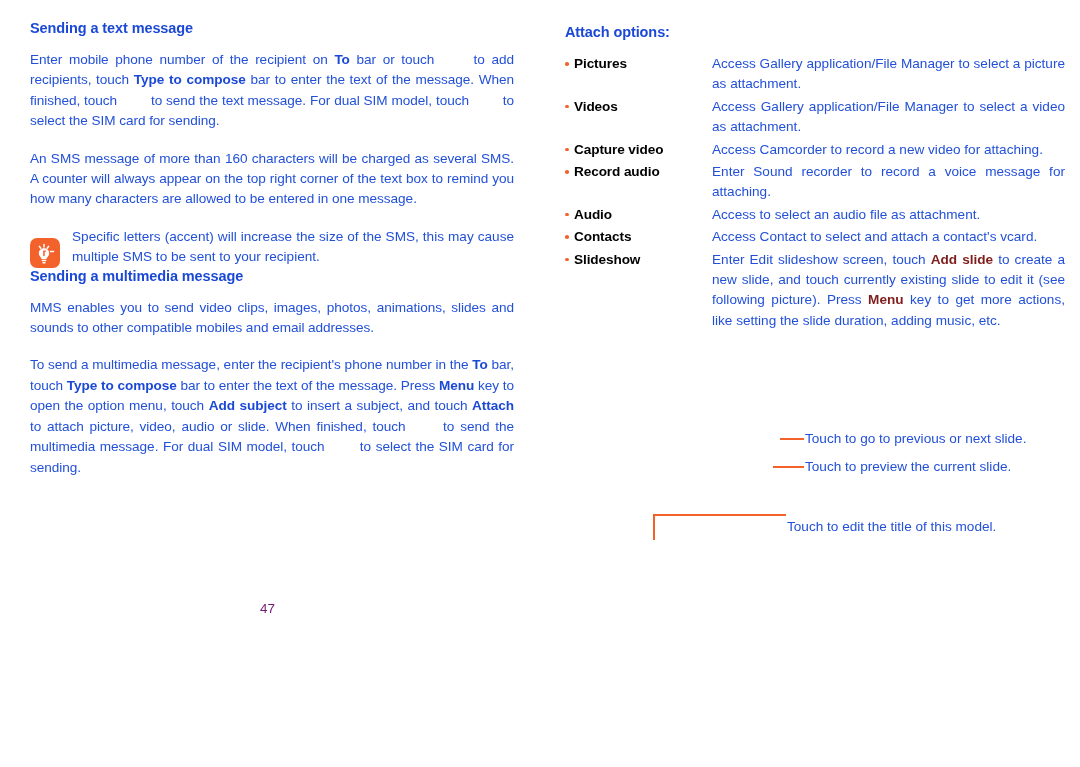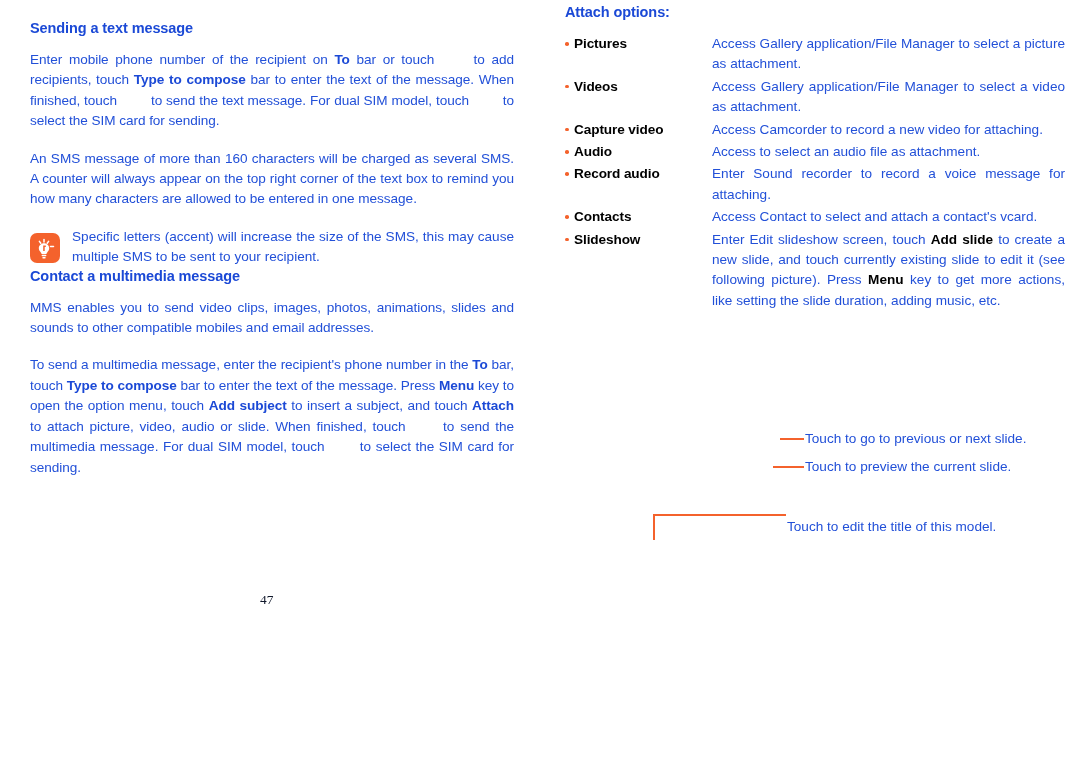--- a/index.html
+++ b/index.html
@@ -25,21 +25,21 @@
 
   .col-inner-left {
     position: absolute;
     left: 30px;
     top: 20px;
     width: 484px;
   }
   .col-inner-right {
     position: absolute;
     left: 25px;
-    top: 4px;
+    top: 24px;
     width: 500px;
   }
 
   h2.section-title {
     font-size: 14.5px;
     font-weight: bold;
     color: #1b49d6;
     margin: 0 0 14px 0;
     letter-spacing: -0.1px;
   }
@@ -57,21 +57,21 @@
   p.body-text b { font-weight: bold; color: #1b49d6; }
 
   .gap-icon {
     display: inline-block;
     width: 26px;
   }
 
   
   .tip-note {
     display: flex;
-    align-items: center;
+    align-items: flex-end;
     margin: 14px 0 0 0;
   }
   .tip-icon {
     flex: 0 0 auto;
     width: 30px;
     height: 30px;
     border-radius: 7px;
     background: #f4622c;
     margin: 2px 12px 0 0;
     position: relative;
@@ -117,21 +117,21 @@
     letter-spacing: -0.1px;
   }
   .desc {
     flex: 1 1 auto;
     font-size: 13.6px;
     line-height: 20.4px;
     color: #2250d8;
     text-align: justify;
     text-justify: inter-word;
   }
-  .desc b { font-weight: bold; color: #000000; }
+  .desc b { font-weight: bold; color: #7f1d1d; }
   .desc.nojust { text-align: left; }
 
   
   .callouts {
     position: absolute;
     left: 540px;
     top: 425px;
     width: 540px;
     height: 130px;
   }
@@ -179,24 +179,23 @@
     left: 0;
     top: 0;
     width: 2px;
     height: 26px;
     background: #f4622c;
   }
 
   
   .page-number {
     position: absolute;
-    bottom: 20px;
+    bottom: 12px;
     font-size: 13.4px;
-    color: #0f172a;
-    font-family: Liberation Serif, serif;
+    color: #701a75;
   }
   #page-number-left  { left: 260px; }
 </style>
 </head>
 <body>
 
 <div class="page" id="page-left">
   <div class="col-inner-left">
 
     <h2 class="section-title">Sending a text message</h2>
@@ -216,21 +215,21 @@
           </g>
           <path d="M14 10.2c-3 0-5.2 2.3-5.2 5.1 0 2 1.2 3.2 2 4.1.5.6.7 1 .7 1.7h5c0-.7.2-1.1.7-1.7.8-.9 2-2.1 2-4.1 0-2.8-2.2-5.1-5.2-5.1z" fill="#ffffff"></path>
           <rect x="11.6" y="21.8" width="4.8" height="1.5" rx="0.7" fill="#ffffff"></rect>
           <rect x="12.3" y="24" width="3.4" height="1.4" rx="0.7" fill="#ffffff"></rect>
           <path d="M13.2 12.6h2.6v1.5h-1.1v4h-1.5z" fill="#f4622c"></path>
         </svg>
       </div>
       <div class="tip-text">Specific letters (accent) will increase the size of the SMS, this may cause multiple SMS to be sent to your recipient.</div>
     </div>
 
-    <h2 class="section-title spacer-title">Contact a multimedia message</h2>
+    <h2 class="section-title spacer-title">Sending a multimedia message</h2>
 
     <p class="body-text">MMS enables you to send video clips, images, photos, animations, slides and sounds to other compatible mobiles and email addresses.</p>
 
 
     <p class="body-text"><span>To send a multimedia message, enter the recipient's phone number in the </span><b>To</b><span> bar, touch </span><b>Type to compose</b><span> bar to enter the text of the message. Press </span><b>Menu</b><span> key to open the option menu, touch </span><b>Add subject</b><span> to insert a subject, and touch </span><b>Attach</b><span> to attach picture, video, audio or slide. When finished, touch </span><span class="gap-icon"></span><span> to send the multimedia message. For dual SIM model, touch </span><span class="gap-icon"></span><span> to select the SIM card for sending.</span></p>
 
   </div>
 
   <div class="page-number" id="page-number-left">47</div>
 </div>
@@ -264,30 +263,30 @@
             <i></i>
           </div>
         <div class="term">Capture video</div>
         <div class="desc nojust">Access Camcorder to record a new video for attaching.</div>
       </div>
 
       <div class="attach-row">
         <div class="bullet-dot">
             <i></i>
           </div>
+        <div class="term">Record audio</div>
+        <div class="desc">Enter Sound recorder to record a voice message for attaching.</div>
+      </div>
+
+      <div class="attach-row">
+        <div class="bullet-dot">
+            <i></i>
+          </div>
         <div class="term">Audio</div>
         <div class="desc nojust">Access to select an audio file as attachment.</div>
-      </div>
-
-      <div class="attach-row">
-        <div class="bullet-dot">
-            <i></i>
-          </div>
-        <div class="term">Record audio</div>
-        <div class="desc">Enter Sound recorder to record a voice message for attaching.</div>
       </div>
 
       <div class="attach-row">
         <div class="bullet-dot">
             <i></i>
           </div>
         <div class="term">Contacts</div>
         <div class="desc nojust">Access Contact to select and attach a contact's vcard.</div>
       </div>
 

